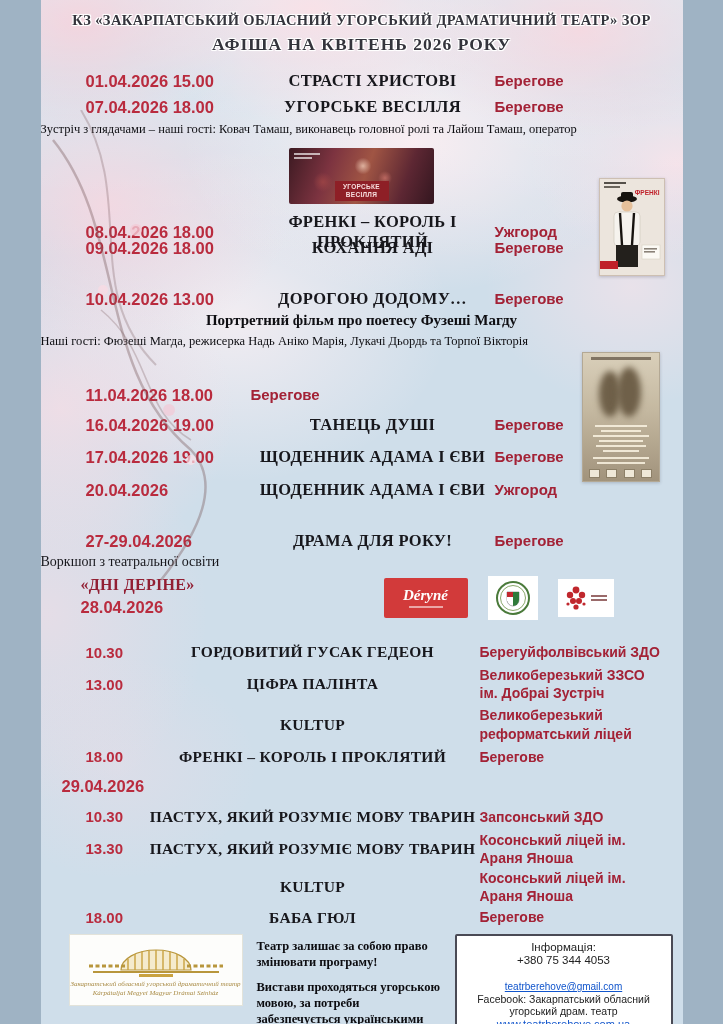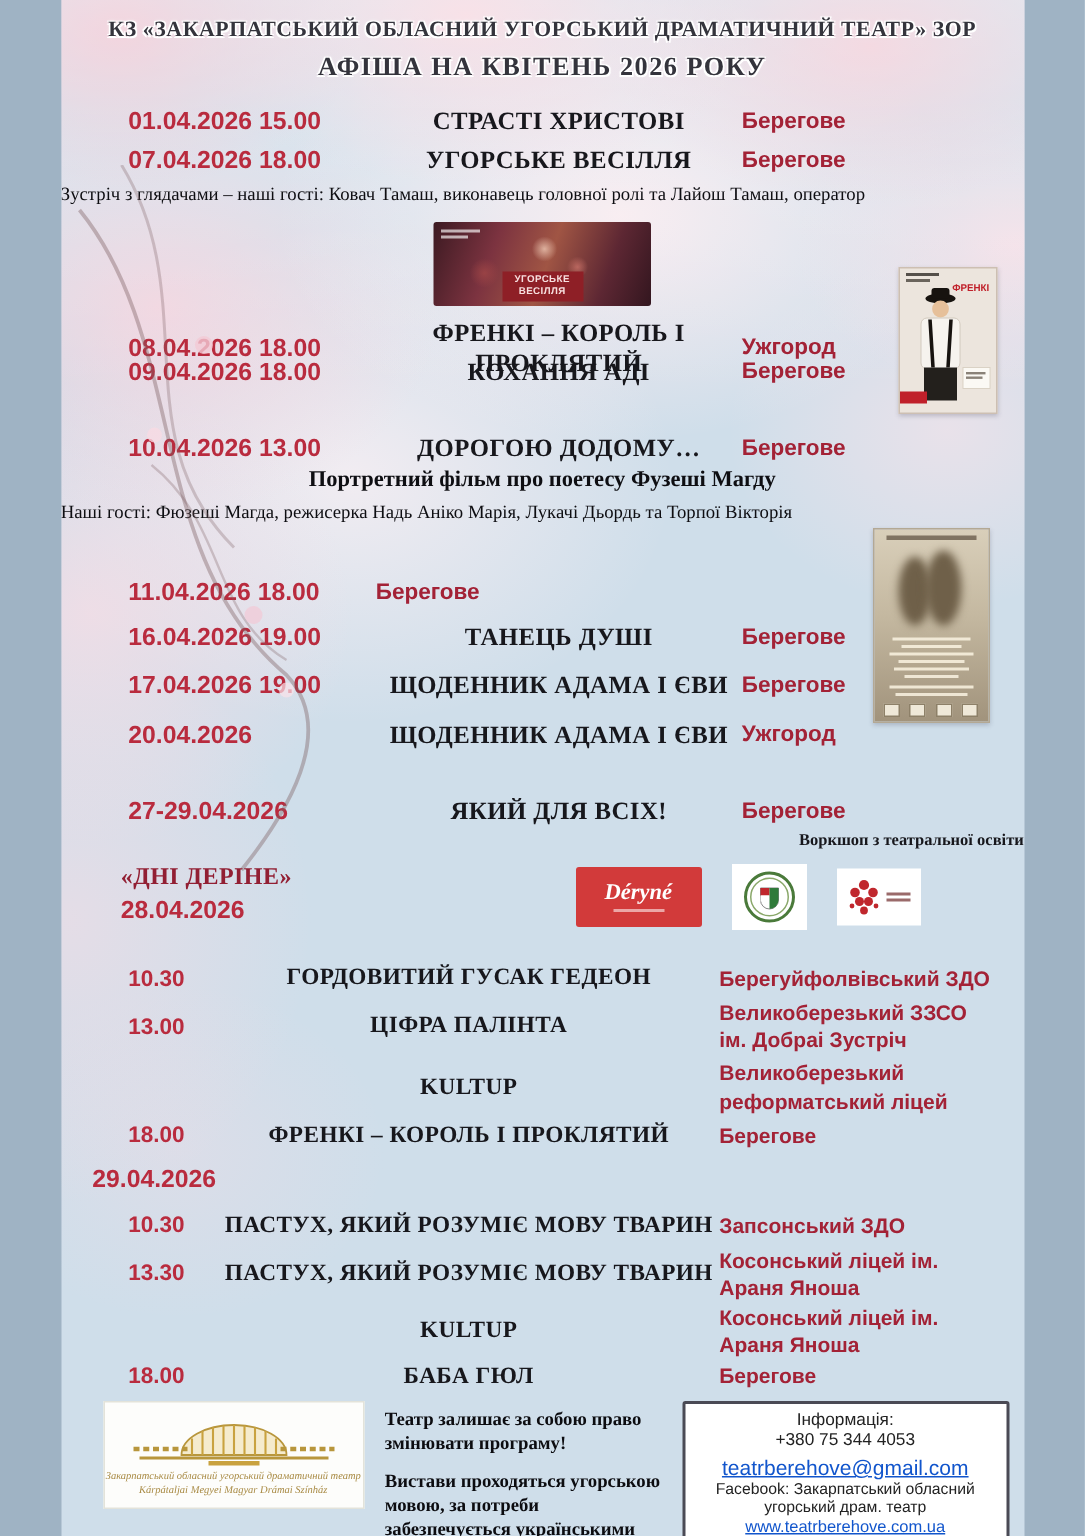--- a/index.html
+++ b/index.html
@@ -28,21 +28,21 @@
   }
   .hdr1{padding-top:12px;text-align:center;font-family:"Liberation Serif",serif;font-weight:bold;font-size:14.5px;letter-spacing:.4px;}
   .hdr2{margin-top:5px;text-align:center;font-family:"Liberation Serif",serif;font-weight:bold;font-size:17.5px;letter-spacing:1px;}
   .rows{}
   .row{display:grid;grid-template-columns:165px 1fr 170px;padding:0 18px 0 45px;align-items:center;height:20px;}
   .row .dt{font-weight:bold;font-size:16.5px;color:var(--red);white-space:nowrap;}
   .row .ttl{text-align:center;font-family:"Liberation Serif",serif;font-weight:bold;font-size:16.5px;color:var(--ink);letter-spacing:.3px;}
   .row .loc{font-weight:bold;font-size:15px;color:var(--red2);line-height:1.15;}
   .note{text-align:left;font-family:"Liberation Serif",serif;font-size:12.5px;color:#0e0e12;height:16px;}
   .sub{text-align:center;font-family:"Liberation Serif",serif;font-weight:bold;font-size:15px;color:#0e0e12;height:18px;}
-  .sub2{text-align:right;font-family:"Liberation Serif",serif;font-weight:bold;font-size:11px;color:#17171c;height:16px;}
+  .sub2{text-align:left;font-family:"Liberation Serif",serif;font-weight:normal;font-size:14px;color:#17171c;height:16px;}
   .drow{display:grid;grid-template-columns:60px 1fr 185px;padding:0 18px 0 45px;align-items:center;min-height:20px;}
   .drow .time{font-weight:bold;font-size:15px;color:var(--red);}
   .drow .ttl{text-align:center;font-family:"Liberation Serif",serif;font-weight:bold;font-size:15.5px;color:var(--ink);letter-spacing:.3px;}
   .drow .loc{font-weight:bold;font-size:14px;color:var(--red2);line-height:1.3;}
   .mh{min-height:36px;}
   .dayhdr{padding-left:21px;font-weight:bold;font-size:16.5px;color:var(--red);height:20px;}
   .deryne-band{position:relative;height:52px;margin-top:6px;}
   .deryne-left{position:absolute;left:40px;top:0;}
   .deryne-title{font-family:"Liberation Serif",serif;font-weight:bold;font-size:16px;color:var(--maroon);letter-spacing:.3px;}
   .deryne-date{margin-top:4px;font-weight:bold;font-size:16.5px;color:var(--red);}
@@ -75,21 +75,21 @@
   .branches{position:absolute;left:0;top:110px;pointer-events:none;}
   .footer{position:absolute;left:0;right:0;bottom:6px;height:84px;display:flex;align-items:flex-start;padding:0 10px 0 28px;gap:14px;}
   .logo-box{width:172px;height:70px;background:#fdfdfb;border:1px solid #e3e3da;display:flex;flex-direction:column;align-items:center;justify-content:center;}
   .logo-cap{font-family:"Liberation Serif",serif;font-style:italic;font-size:7px;color:#a98b45;line-height:1.25;text-align:left;}
   .mid-notes{flex:1;padding-top:4px;}
   .mid-notes p{margin:0 0 8px 0;font-family:"Liberation Serif",serif;font-weight:bold;font-size:12.5px;color:#0c0c10;line-height:1.3;text-align:left;}
   .info-box{width:218px;min-height:64px;background:#fff;border:2px solid #4a4a55;border-radius:2px;text-align:center;padding:5px 6px;box-sizing:border-box;}
   .info-box .t{font-size:11.5px;color:#222;}
   .info-box .p{font-size:11.5px;color:#222;margin-top:1px;}
   .info-box a{color:#1155cc;text-decoration:underline;}
-  .info-box .e{font-size:14px;margin-top:4px;}
+  .info-box .e{font-size:10px;margin-top:15px;}
   .info-box .f{font-size:10.5px;color:#222;margin-top:1px;}
   .info-box .w{font-size:11px;margin-top:1px;}
 </style>
 </head>
 <body>
 
 <div class="page">
 
   <svg class="branches" width="250" height="540" viewBox="0 0 250 540">
     <path d="M12,30 C85,120 55,260 150,340 C180,372 160,420 120,470" stroke="#7d5f62" stroke-width="2.5" fill="none" opacity="0.40"></path>
@@ -165,21 +165,21 @@
     </div>
 
     <div class="row" style="margin-top:13px">
       <span class="dt">20.04.2026</span>
       <span class="ttl">ЩОДЕННИК АДАМА І ЄВИ</span>
       <span class="loc">Ужгород</span>
     </div>
 
     <div class="row" style="margin-top:31px">
       <span class="dt">27-29.04.2026</span>
-      <span class="ttl">ЯКИЙ ДЛЯ ВСІХ!</span>
+      <span class="ttl">ДРАМА ДЛЯ РОКУ!</span>
       <span class="loc">Берегове</span>
     </div>
     <div class="sub2" style="margin-top:3px">Воркшоп з театральної освіти</div>
 
     <div class="deryne-band">
       <div class="deryne-left">
         <div class="deryne-title">«ДНІ ДЕРІНЕ»</div>
         <div class="deryne-date">28.04.2026</div>
       </div>
       <div class="deryne-logos">

